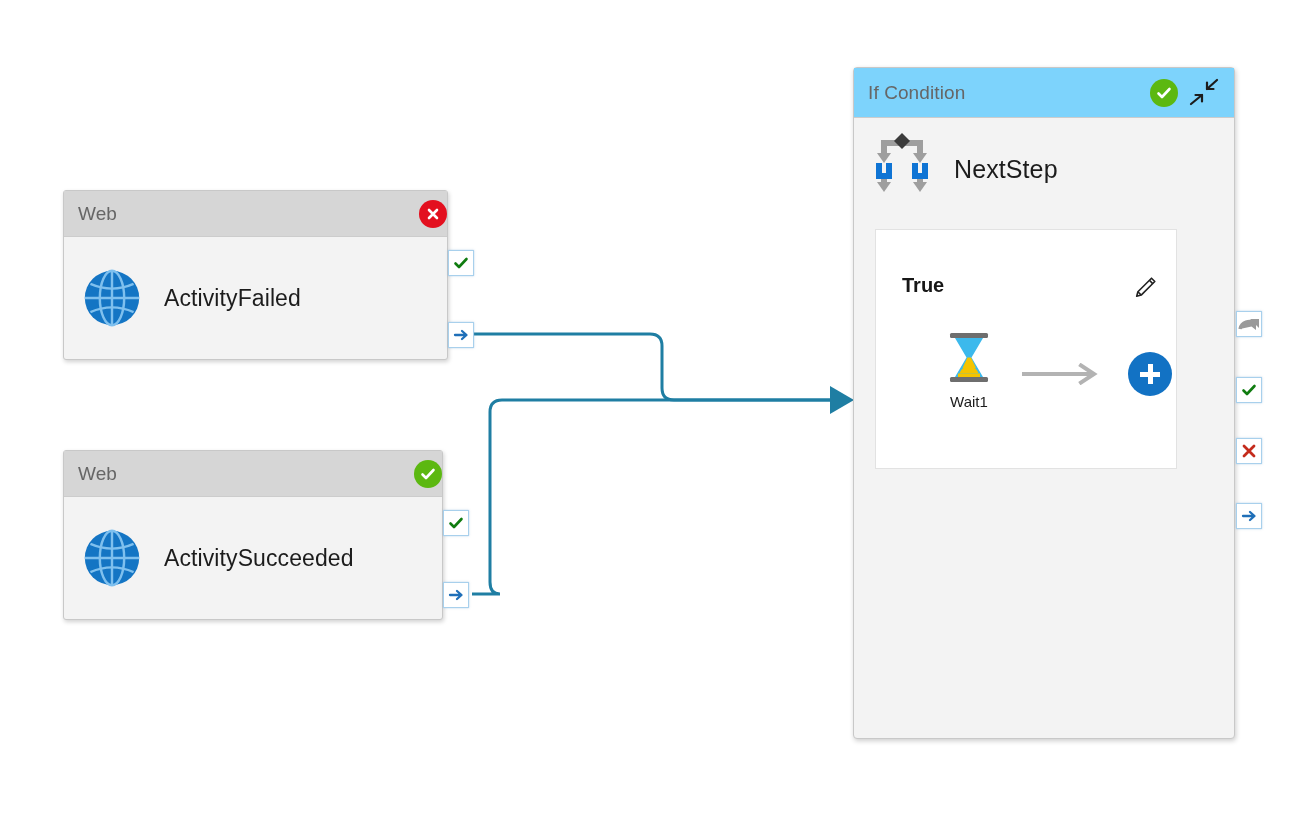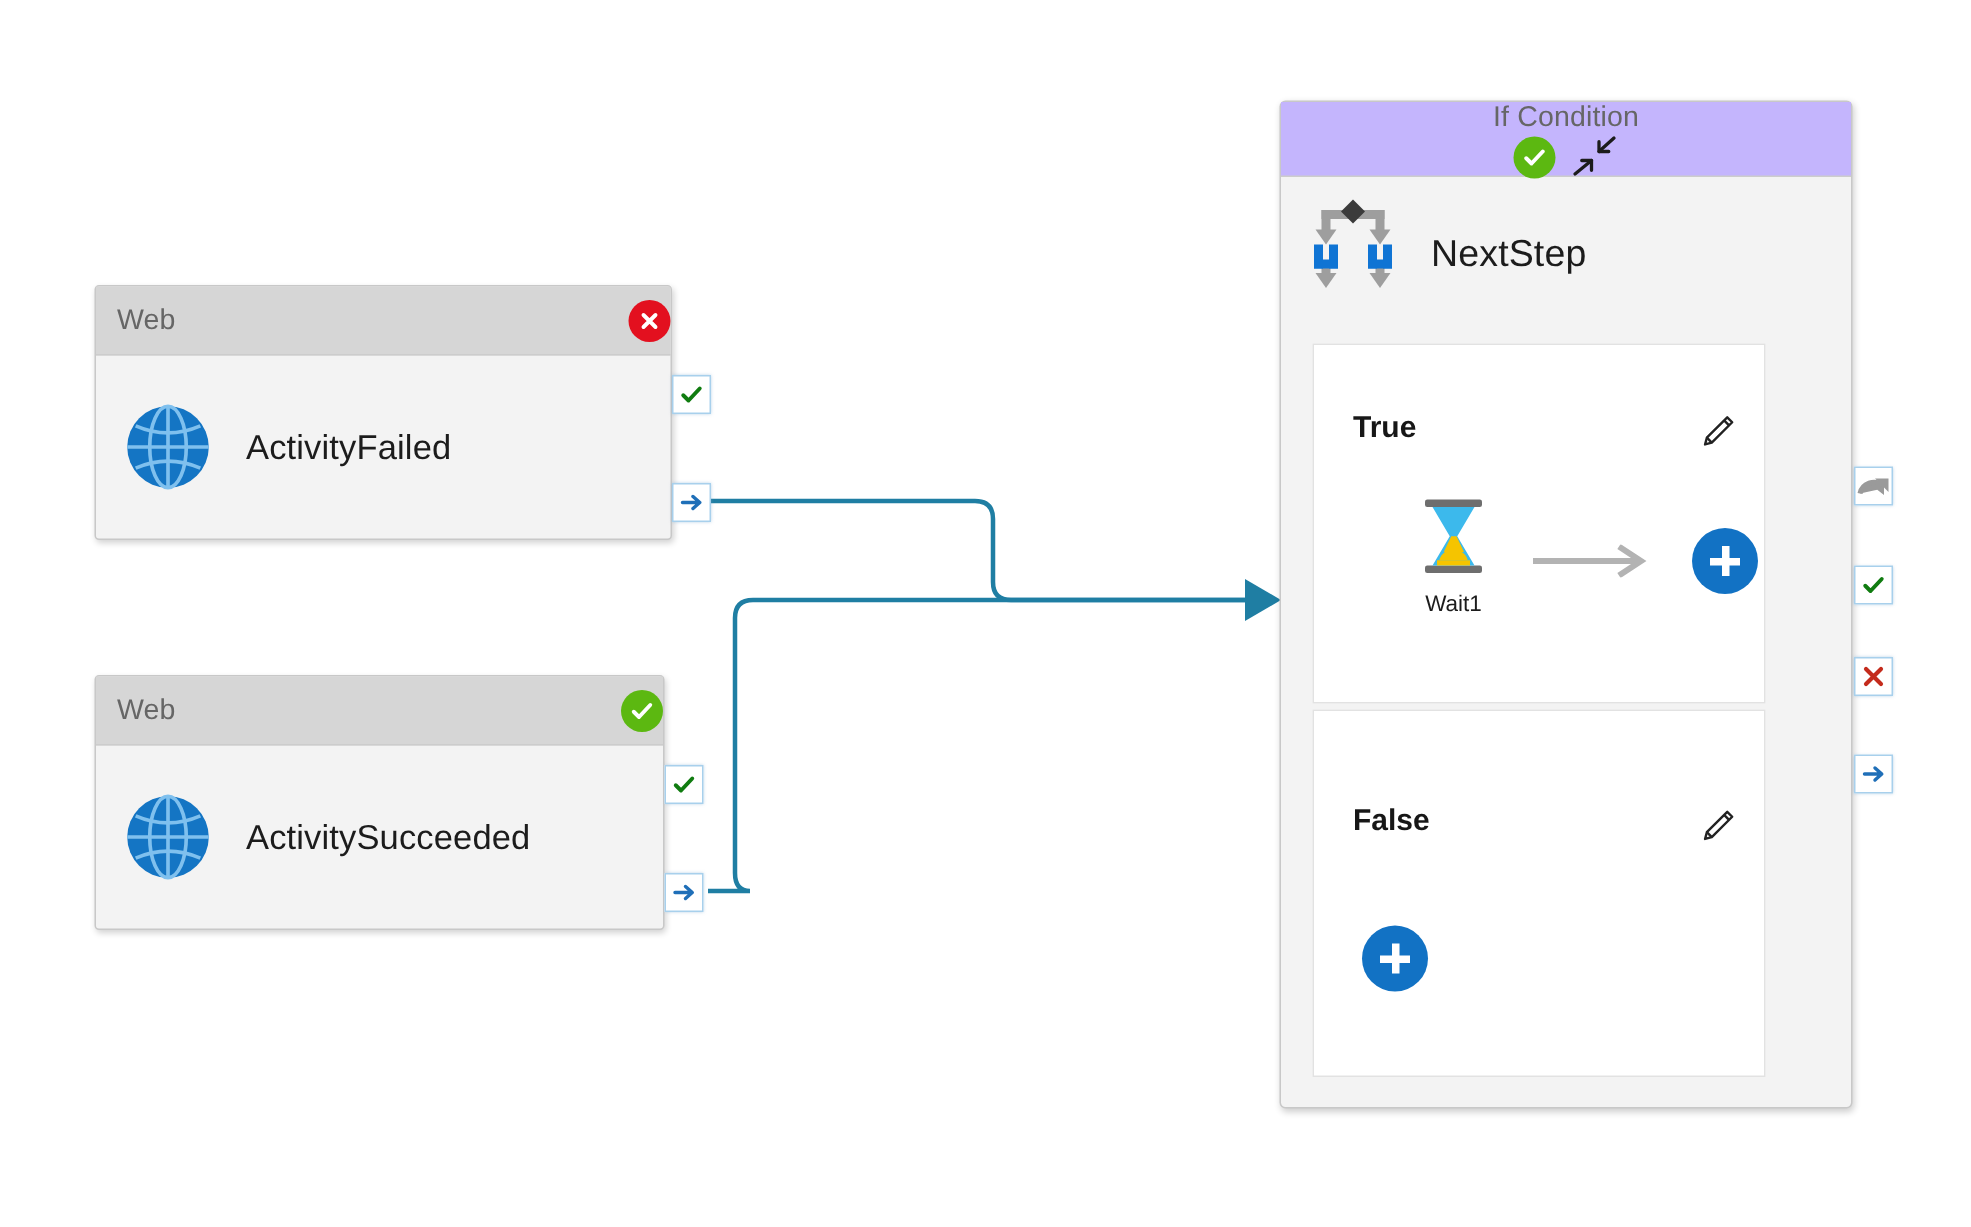--- a/index.html
+++ b/index.html
@@ -109,27 +109,26 @@
     width: 382px;
     height: 672px;
     background: #f3f3f3;
     border: 1px solid #c8c8c8;
     border-radius: 4px;
     box-shadow: 1px 2px 5px rgba(0,0,0,0.20);
     box-sizing: border-box;
   }
   #if-header {
     height: 50px;
-    background: #c4b5fd;
+    background: #7dd3fc;
     border-bottom: 1px solid #cccccc;
     display: flex;
     align-items: center;
     padding: 0 14px 0 14px;
     box-sizing: border-box;
-    flex-direction: column;
   }
   #if-header .card-title { font-size: 19px; }
   .header-tools {
     display: flex;
     align-items: center;
     gap: 10px;
   }
 
   .step-row {
     display: flex;
@@ -375,33 +374,20 @@
         <div class="wait-label">Wait1</div>
       </div>
 
       <svg id="true-arrow" width="84" height="22" viewBox="0 0 84 22">
         <path d="M2 11 H70 M59 2.5 L72 11 L59 19.5" fill="none" stroke="#b3b3b3" stroke-width="4" stroke-linecap="square" stroke-linejoin="miter"></path>
       </svg>
 
       <div class="plus-btn" id="true-plus"></div>
     </div>
 
-    <div class="branch-box" id="branch-false">
-      <span class="branch-title">False</span>
-      <span class="pencil">
-        <svg width="26" height="26" viewBox="0 0 26 26" aria-hidden="true">
-          <g fill="none" stroke="#222222" stroke-width="1.6" stroke-linejoin="round">
-            <path d="M19.5 3.2 L22.8 6.5 L9.2 20.1 L4.7 21.3 L5.9 16.8 Z"></path>
-            <line x1="17.4" y1="5.3" x2="20.7" y2="8.6"></line>
-            <line x1="5.9" y1="16.8" x2="9.2" y2="20.1"></line>
-          </g>
-        </svg>
-      </span>
-      <div class="plus-btn" id="false-plus"></div>
-    </div>
   </div>
 
   <div class="handle" style="left:1236px; top:311px; overflow:hidden;">
     <svg width="22" height="20" viewBox="0 0 22 20" aria-hidden="true">
       <path d="M2 15 A9 9 0 0 1 18 10 L18 16 L13.5 12.5 Z" fill="#9a9a9a"></path>
       <path d="M2 15 A9.5 9.5 0 0 1 17 9.5" fill="none" stroke="#9a9a9a" stroke-width="3.4"></path>
       <polygon points="12,5 21,5 21,14" fill="#9a9a9a"></polygon>
     </svg>
   </div>
   <div class="handle" style="left:1236px; top:377px;">

